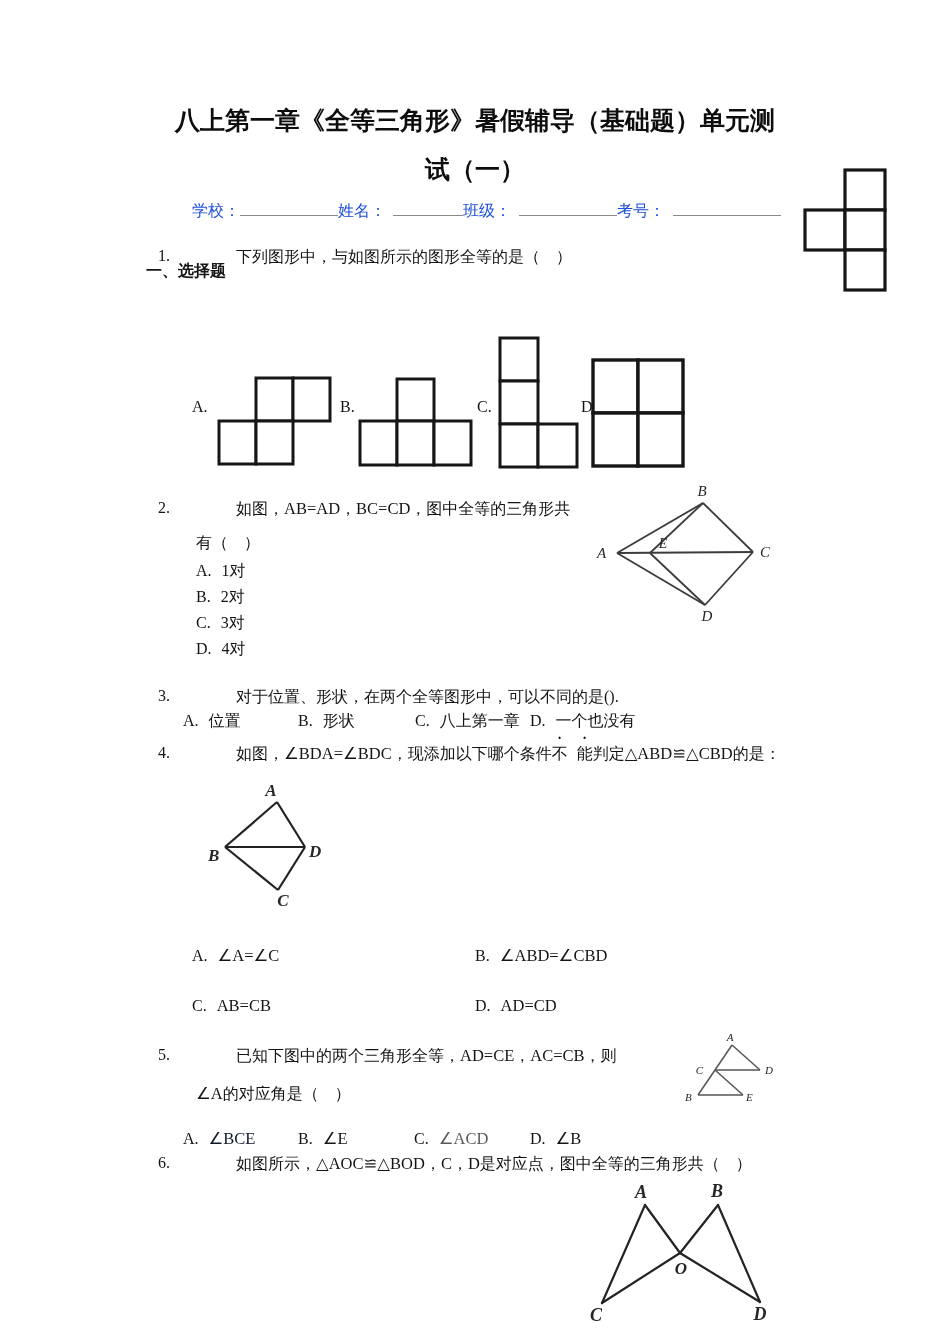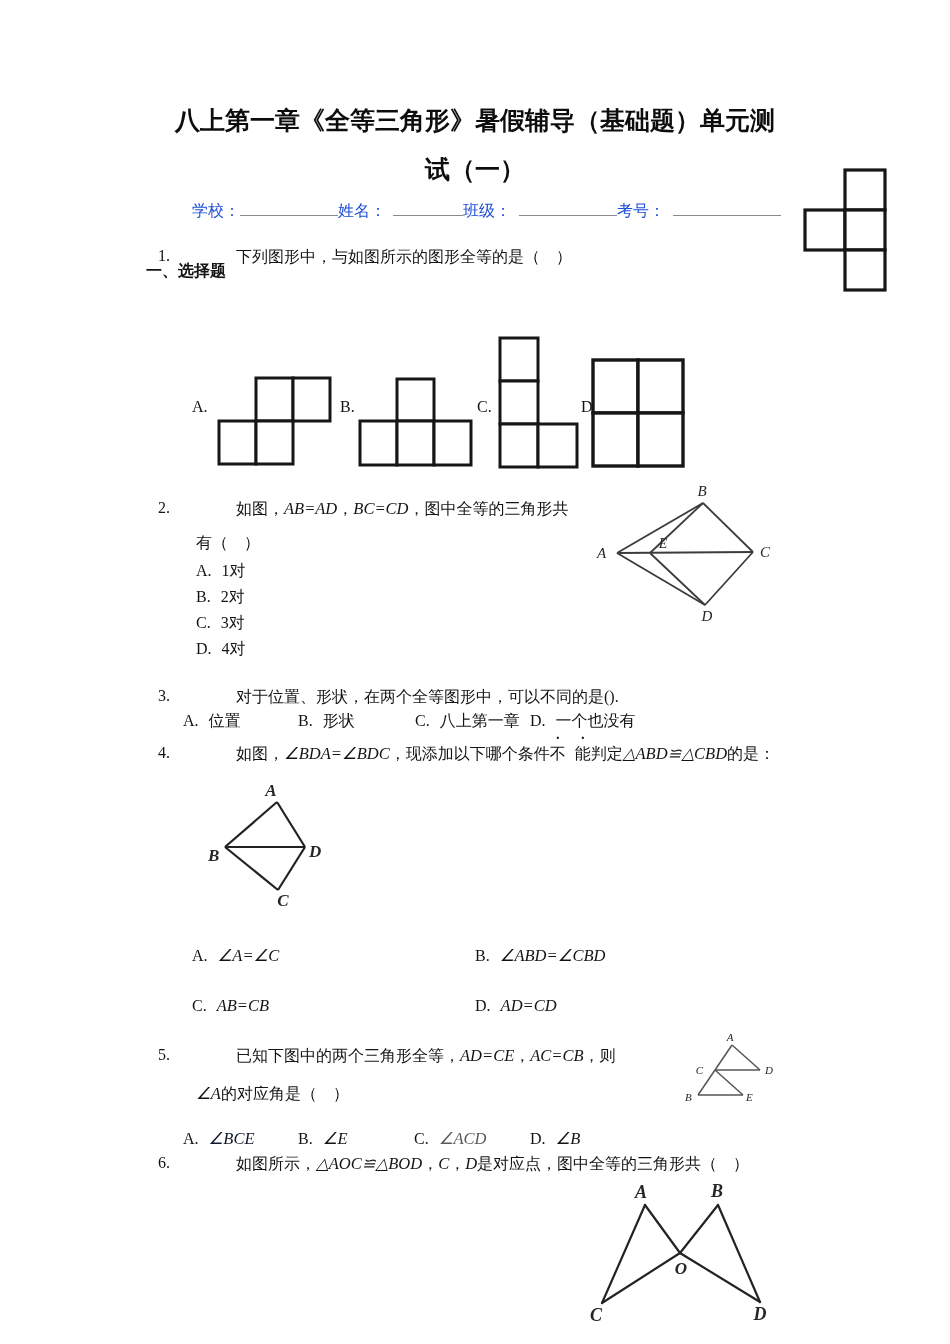--- a/index.html
+++ b/index.html
@@ -6,21 +6,21 @@
   .page{position:relative;width:950px;height:1344px;background:#ffffff;color:#141414;
         font-family:"Liberation Serif",serif;font-size:16px;overflow:hidden;}
   .abs{position:absolute;white-space:nowrap;}
   .title{left:0;top:96px;width:100%;text-align:center;font-family:"Liberation Sans",sans-serif;
          font-weight:700;font-size:25px;line-height:49px;color:#0d0d0d;}
   .info{top:200px;left:192px;font-size:16px;color:#1d4ed8;}
   .blank{display:inline-block;border-bottom:1.4px solid #8a8a8a;height:15px;vertical-align:baseline;}
   .section{top:224px;left:146px;font-family:"Liberation Sans",sans-serif;font-weight:700;font-size:16px;margin-top:37px;}
   .qnum{position:absolute;left:158px;}
   .qtext{position:absolute;left:196px;margin-left:40px;}
-  .math{font-family:"Liberation Serif",serif;font-style:italic;font-size:16.5px;}
+  .math{font-family:"Liberation Serif",serif;font-size:16.5px;}
   .optlabel{font-size:16px;}
   .opt-gap{margin-right:10px;}
   .emph{position:relative;}
   .emph::after{content:"·";position:absolute;left:50%;top:-14px;transform:translateX(-50%);
                font-weight:700;font-size:14px;color:#111;}
   .sp8{display:inline-block;width:9px;}
   svg{position:absolute;overflow:visible;}
   svg text{font-family:"Liberation Serif",serif;font-style:italic;fill:#262626;}
   .figlab-b{font-weight:700;}
 </style>

